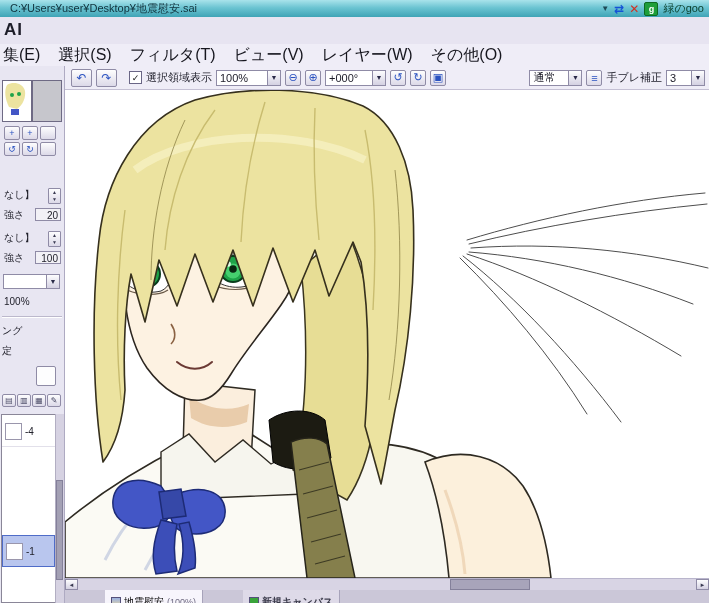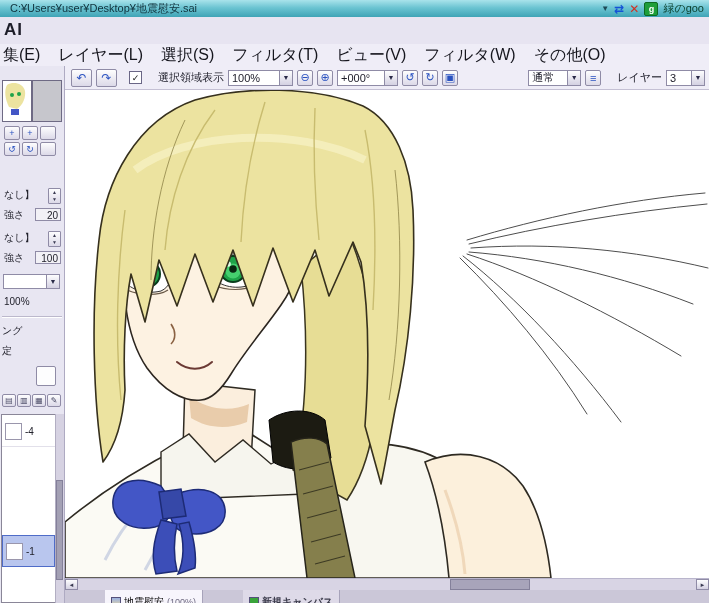--- a/index.html
+++ b/index.html
@@ -83,21 +83,21 @@
   .combo{display:flex;}
   .combo .box{height:16px;background:#fff;border:1px solid #8f8ba6;display:flex;align-items:center;
     padding:0 3px;box-sizing:border-box;}
   .combo .caret{width:13px;height:16px;font-size:7px;display:flex;align-items:center;justify-content:center;
     background:linear-gradient(#fdfdfe,#d4d1e2);border:1px solid #8f8ba6;border-left:none;color:#2a2a48;box-sizing:border-box;}
   .box.w-zoom{width:52px;}
   .box.w-angle{width:48px;}
   .box.w-mode{width:40px;}
   .box.w-stab{width:26px;}
   .tb-spacer{flex:1;}
-  .tb-label{white-space:nowrap;margin-left:12px;}
+  .tb-label{white-space:nowrap;}
 
   
   .canvasarea{height:488px;background:#fff;position:relative;overflow:hidden;}
 
   
   .hscroll{height:12px;background:#d8d4e4;position:relative;border-top:1px solid #b9b5cc;box-sizing:border-box;}
   .hbtn{position:absolute;top:0;width:13px;height:11px;background:linear-gradient(#fdfdfe,#d4d1e2);
     border:1px solid #8f8ba6;box-sizing:border-box;font-size:6px;color:#3a3a52;display:flex;align-items:center;justify-content:center;}
   .hbtn.left{left:0;}
   .hbtn.right{right:0;}
@@ -128,25 +128,24 @@
       <span class="goo-label">緑のgoo</span>
     </div>
   </div>
 
   <div class="appbar">
     <span class="app-logo">AI</span>
   </div>
 
   <div class="menubar">
     <span class="menu-item">集(E)</span>
-    <span class="menu-item">レイヤー(L)</span>
     <span class="menu-item">選択(S)</span>
     <span class="menu-item">フィルタ(T)</span>
     <span class="menu-item">ビュー(V)</span>
-    <span class="menu-item">フィルタ(W)</span>
+    <span class="menu-item">レイヤー(W)</span>
     <span class="menu-item">その他(O)</span>
   </div>
 
   <div class="main">
 
     <div class="leftpanel">
       <div class="nav-thumb t1">
         <svg width="26" height="38" viewBox="0 0 26 38">
           <rect width="26" height="38" fill="#ffffff"></rect>
           <path d="M4,4 C10,0 20,2 22,10 C23,16 20,24 14,28 L6,26 C2,18 1,10 4,4 Z" fill="#ece3a0"></path>
@@ -250,21 +249,21 @@
         </div>
         <div class="tbtn small">↺</div>
         <div class="tbtn small">↻</div>
         <div class="tbtn small">▣</div>
         <div class="tb-spacer"></div>
         <div class="combo">
           <div class="box w-mode">通常</div>
           <div class="caret">▼</div>
         </div>
         <div class="tbtn small">≡</div>
-        <span class="tb-label">レイヤー</span>
+        <span class="tb-label">手ブレ補正</span>
         <div class="combo" style="margin-right:4px;">
           <div class="box w-stab">3</div>
           <div class="caret">▼</div>
         </div>
       </div>
 
       <div class="canvasarea">
         <svg width="644" height="488" viewBox="0 0 644 488">
           <rect width="644" height="488" fill="#ffffff"></rect>
 

